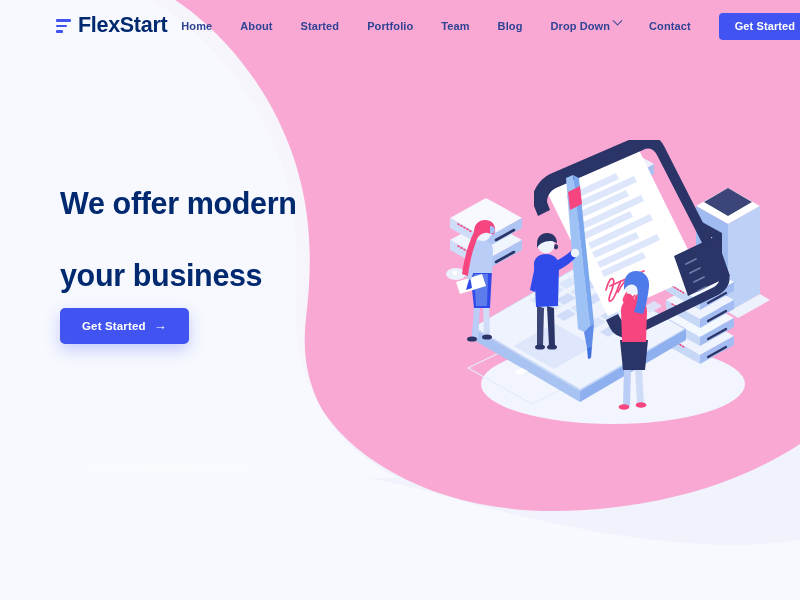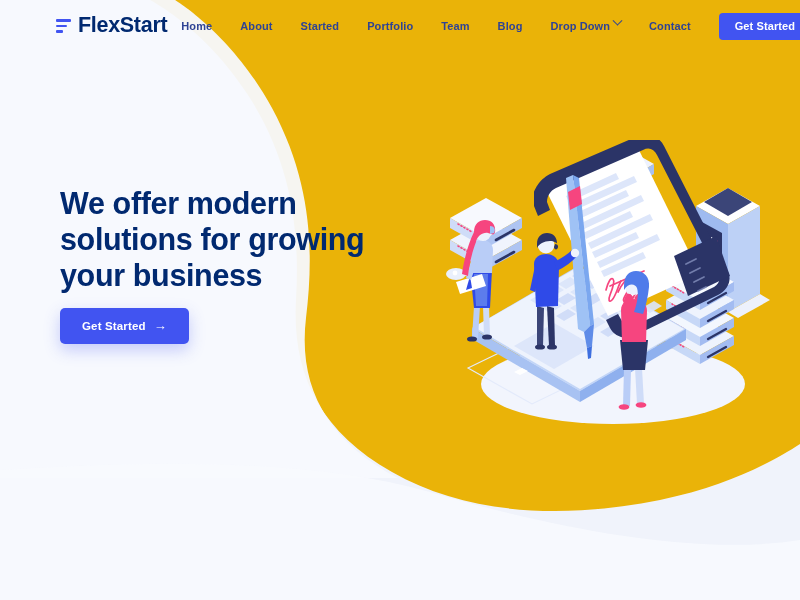--- a/index.html
+++ b/index.html
@@ -10,21 +10,21 @@
     height: 600px;
     overflow: hidden;
     font-family: "Liberation Sans", sans-serif;
     background: #ffffff;
   }
 
   #page {
     position: relative;
     width: 800px;
     height: 600px;
-    background: #eab308;
+    background: #f9a8d4;
     overflow: hidden;
   }
 
   
   .bg-layer {
     position: absolute;
     inset: 0;
     width: 800px;
     height: 600px;
     pointer-events: none;
@@ -240,21 +240,21 @@
       </span>
       <button class="btn-getstarted-nav">Get Started</button>
     </nav>
   </div>
 
   <div class="hero">
 
     <div class="hero-copy">
       <h1 class="hero-title">
         <span>We offer modern</span><br>
-        <span>solutions for growing</span><br>
+        <br>
         <span>your business</span>
       </h1>
       <button class="btn-getstarted-hero">
         <span>Get Started</span>
         <span class="arrow-glyph">→</span>
       </button>
     </div>
 
     <div class="hero-art">
       <svg viewBox="0 0 340 290" aria-hidden="true">

